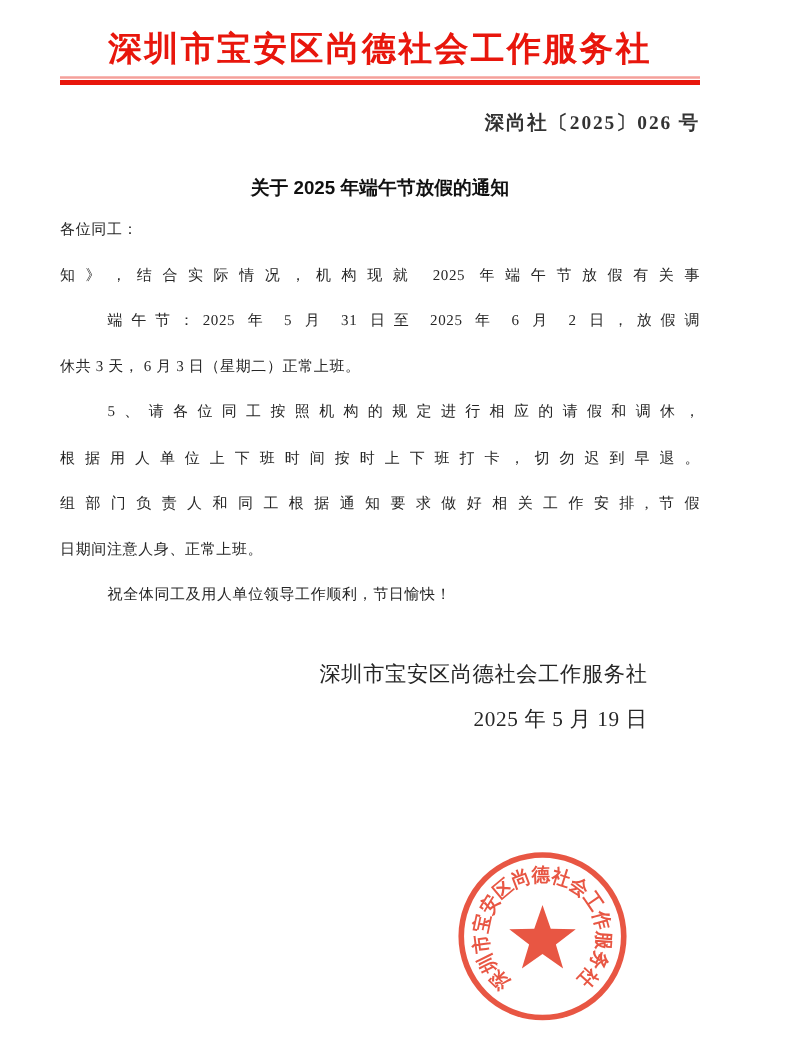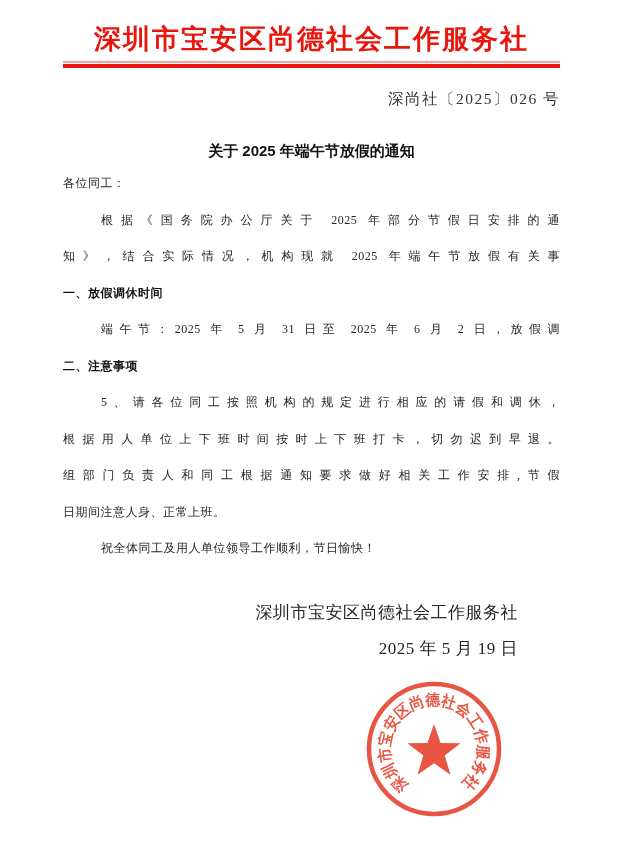--- a/index.html
+++ b/index.html
@@ -2,21 +2,21 @@
 <html><head>
 <meta charset="utf-8">
 <style>
   html,body { margin:0; padding:0; background:#ffffff; }
   .page {
     position: relative;
     width: 628px;
     height: 845px;
     background: #ffffff;
     box-sizing: border-box;
-    padding: 24px 68px 0 63px;
+    padding: 24px 68px 0 48px;
     font-family: "Liberation Serif", "DejaVu Serif", serif;
     color: #262626;
     overflow: hidden;
   }
   
   .org-header {
     text-align: center;
     color: #e8160c;
     font-size: 27px;
     font-weight: 700;
@@ -27,20 +27,21 @@
   .header-rule { margin-top: 6px; }
   .rule-light { height: 2px; background: #f5a09a; }
   .rule-heavy { height: 4px; background: #e8160c; margin-top: 1px; }
   .doc-number {
     margin-top: 20px;
     text-align: right;
     font-size: 15.5px;
     letter-spacing: 1.5px;
     line-height: 22px;
     color: #333333;
+    font-weight: bold;
   }
   
   .notice-title {
     margin: 28px 0 0 0;
     text-align: center;
     font-family: "Liberation Sans", "DejaVu Sans", sans-serif;
     font-size: 15px;
     font-weight: 700;
     color: #111111;
     line-height: 26px;
@@ -97,25 +98,23 @@
     <div class="rule-light"></div>
     <div class="rule-heavy"></div>
   </div>
 
   <div class="doc-number">深尚社〔2025〕026 号</div>
 
   <h1 class="notice-title">关于 2025 年端午节放假的通知</h1>
 
   <div class="body">
     <div class="line">各位同工：</div>
-    <div class="line fill indent">根据《国务院办公厅关于 2025 年部分节假日安排的通</div>
     <div class="line fill">知》，结合实际情况，机构现就 2025 年端午节放假有关事</div>
-    <div class="line heading">一、放假调休时间</div>
     <div class="line fill indent">端午节：2025 年 5 月 31 日至 2025 年 6 月 2 日，放假调</div>
-    <div class="line heading">二、注意事项</div>
+    <div class="line">休共 3 天， 6 月 3 日（星期二）正常上班。</div>
     <div class="line fill indent">5、请各位同工按照机构的规定进行相应的请假和调休，</div>
     <div class="line fill">根据用人单位上下班时间按时上下班打卡，切勿迟到早退。</div>
     <div class="line fill">组部门负责人和同工根据通知要求做好相关工作安排,节假</div>
     <div class="line">日期间注意人身、正常上班。</div>
     <div class="line indent">祝全体同工及用人单位领导工作顺利，节日愉快！</div>
   </div>
 
   <div class="signature">
     <div>深圳市宝安区尚德社会工作服务社</div>
     <div>2025 年 5 月 19 日</div>

